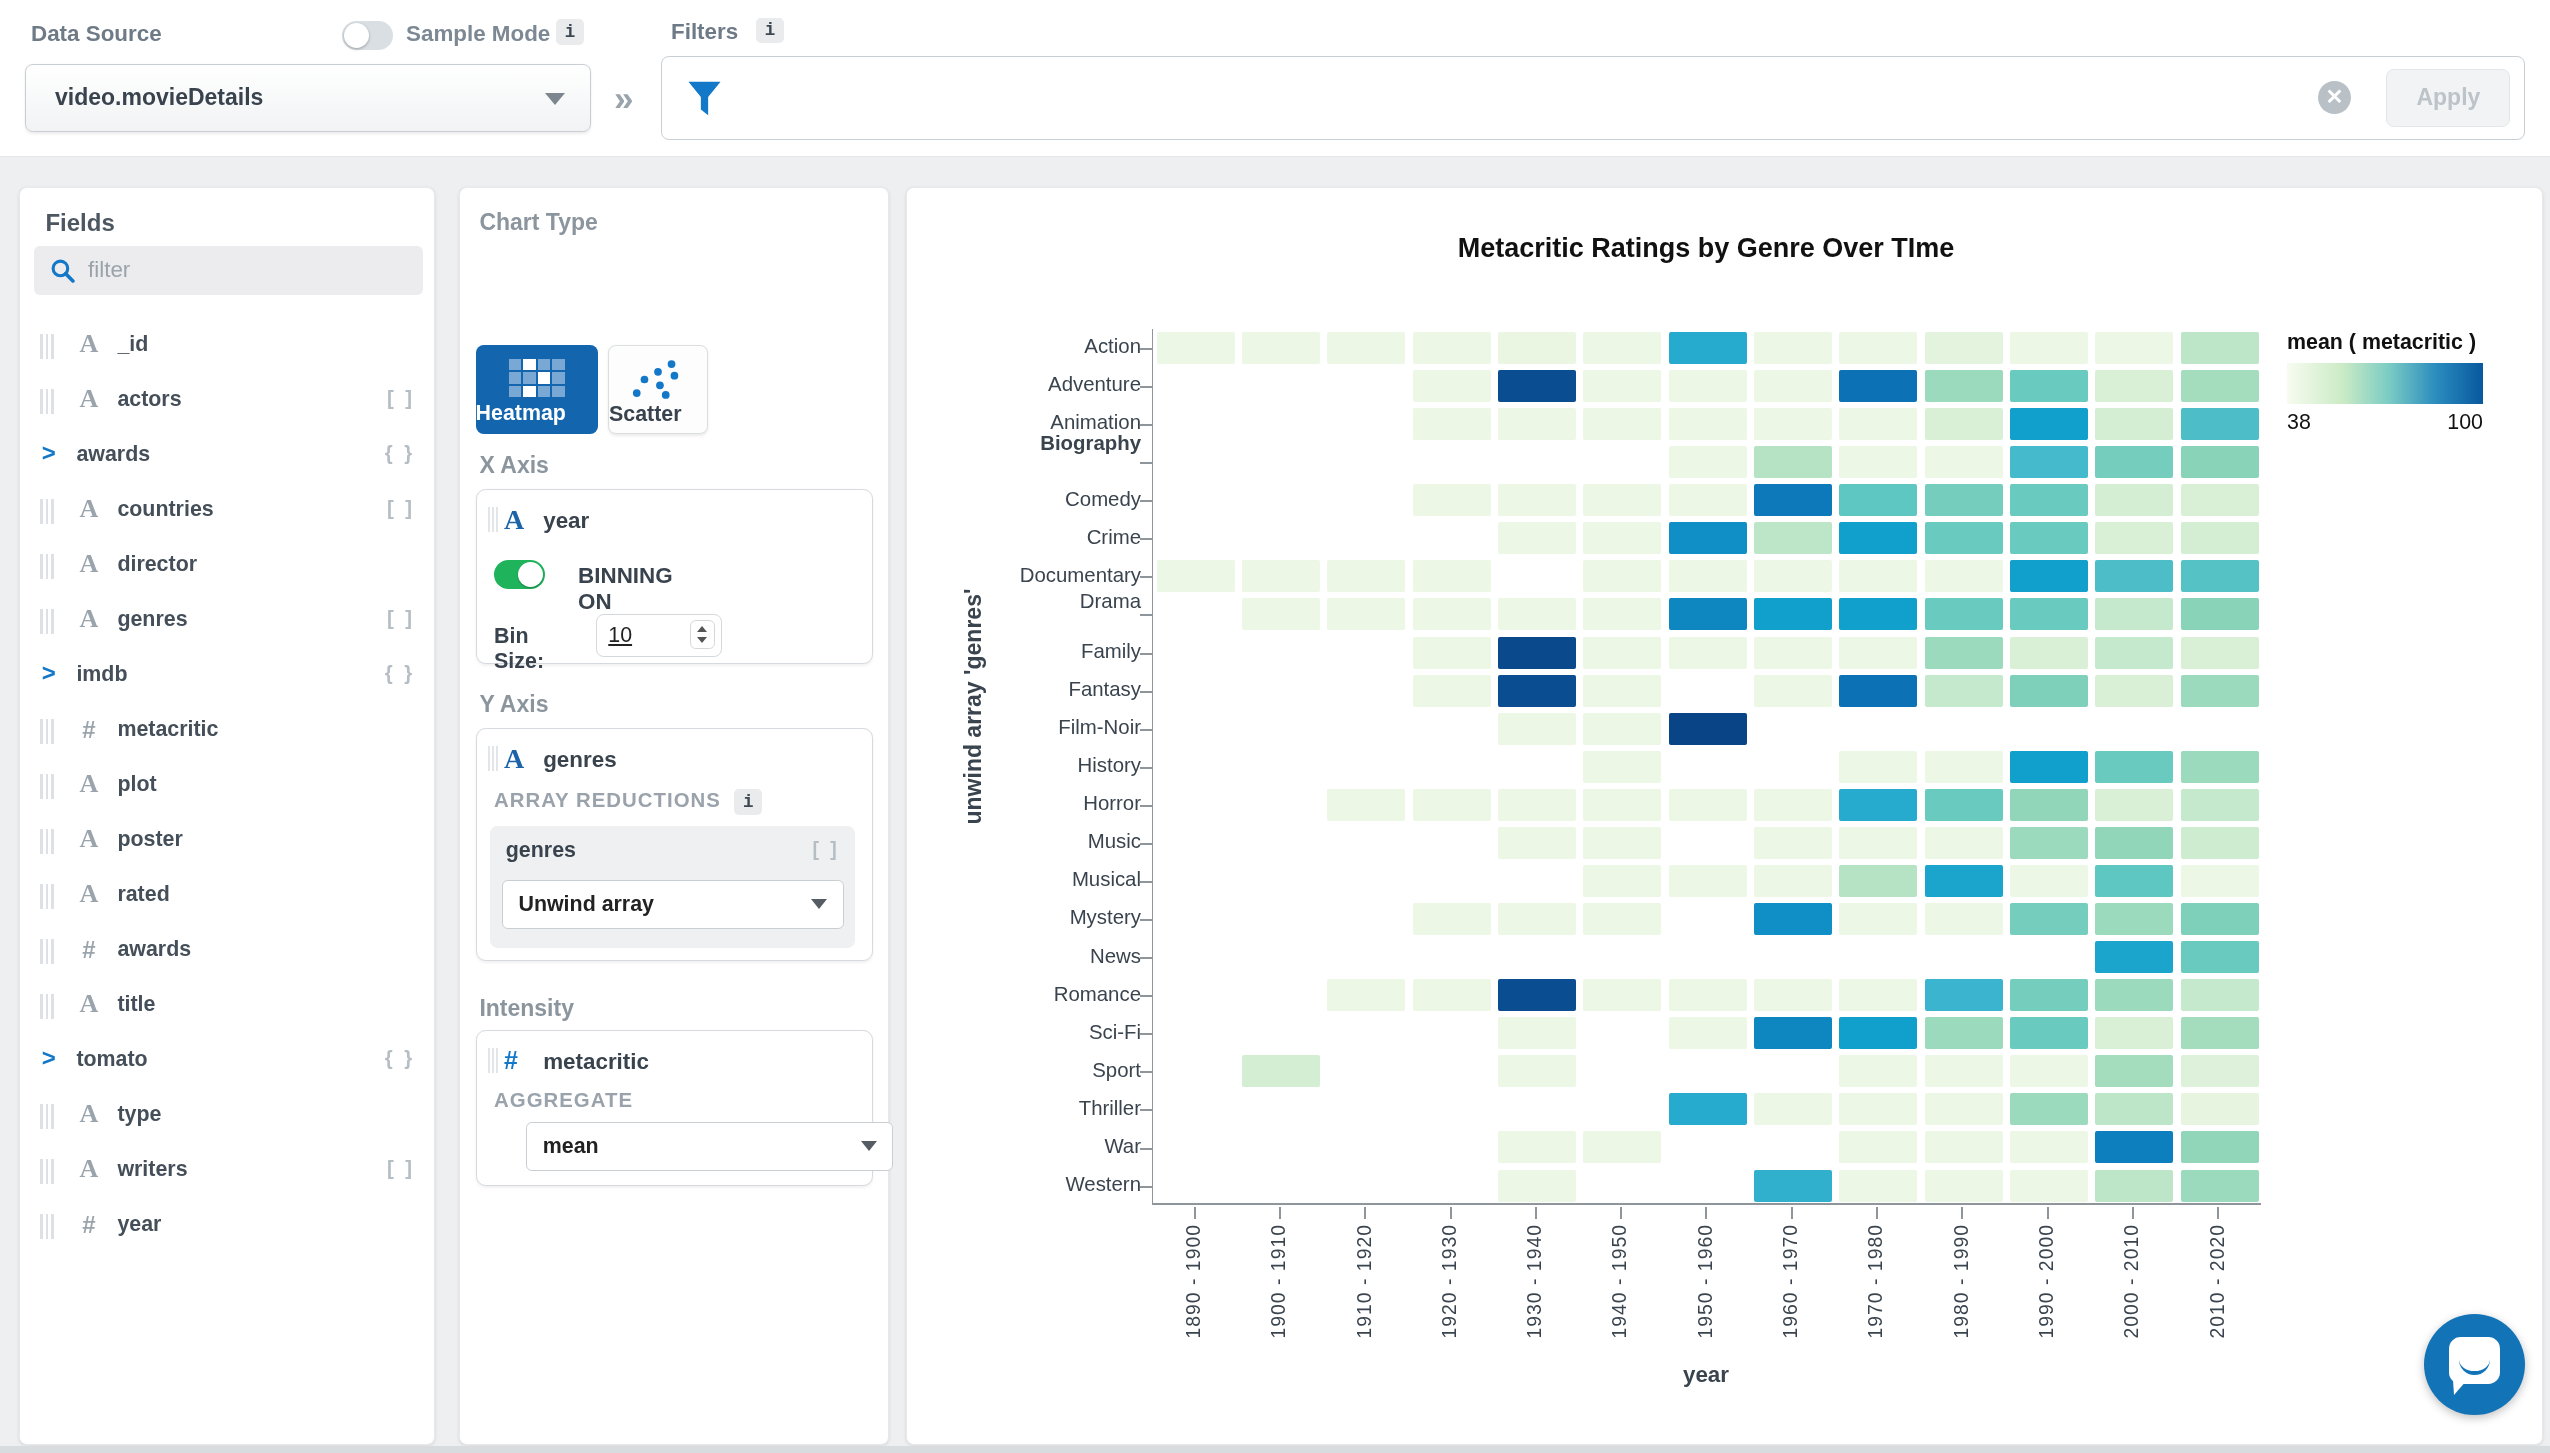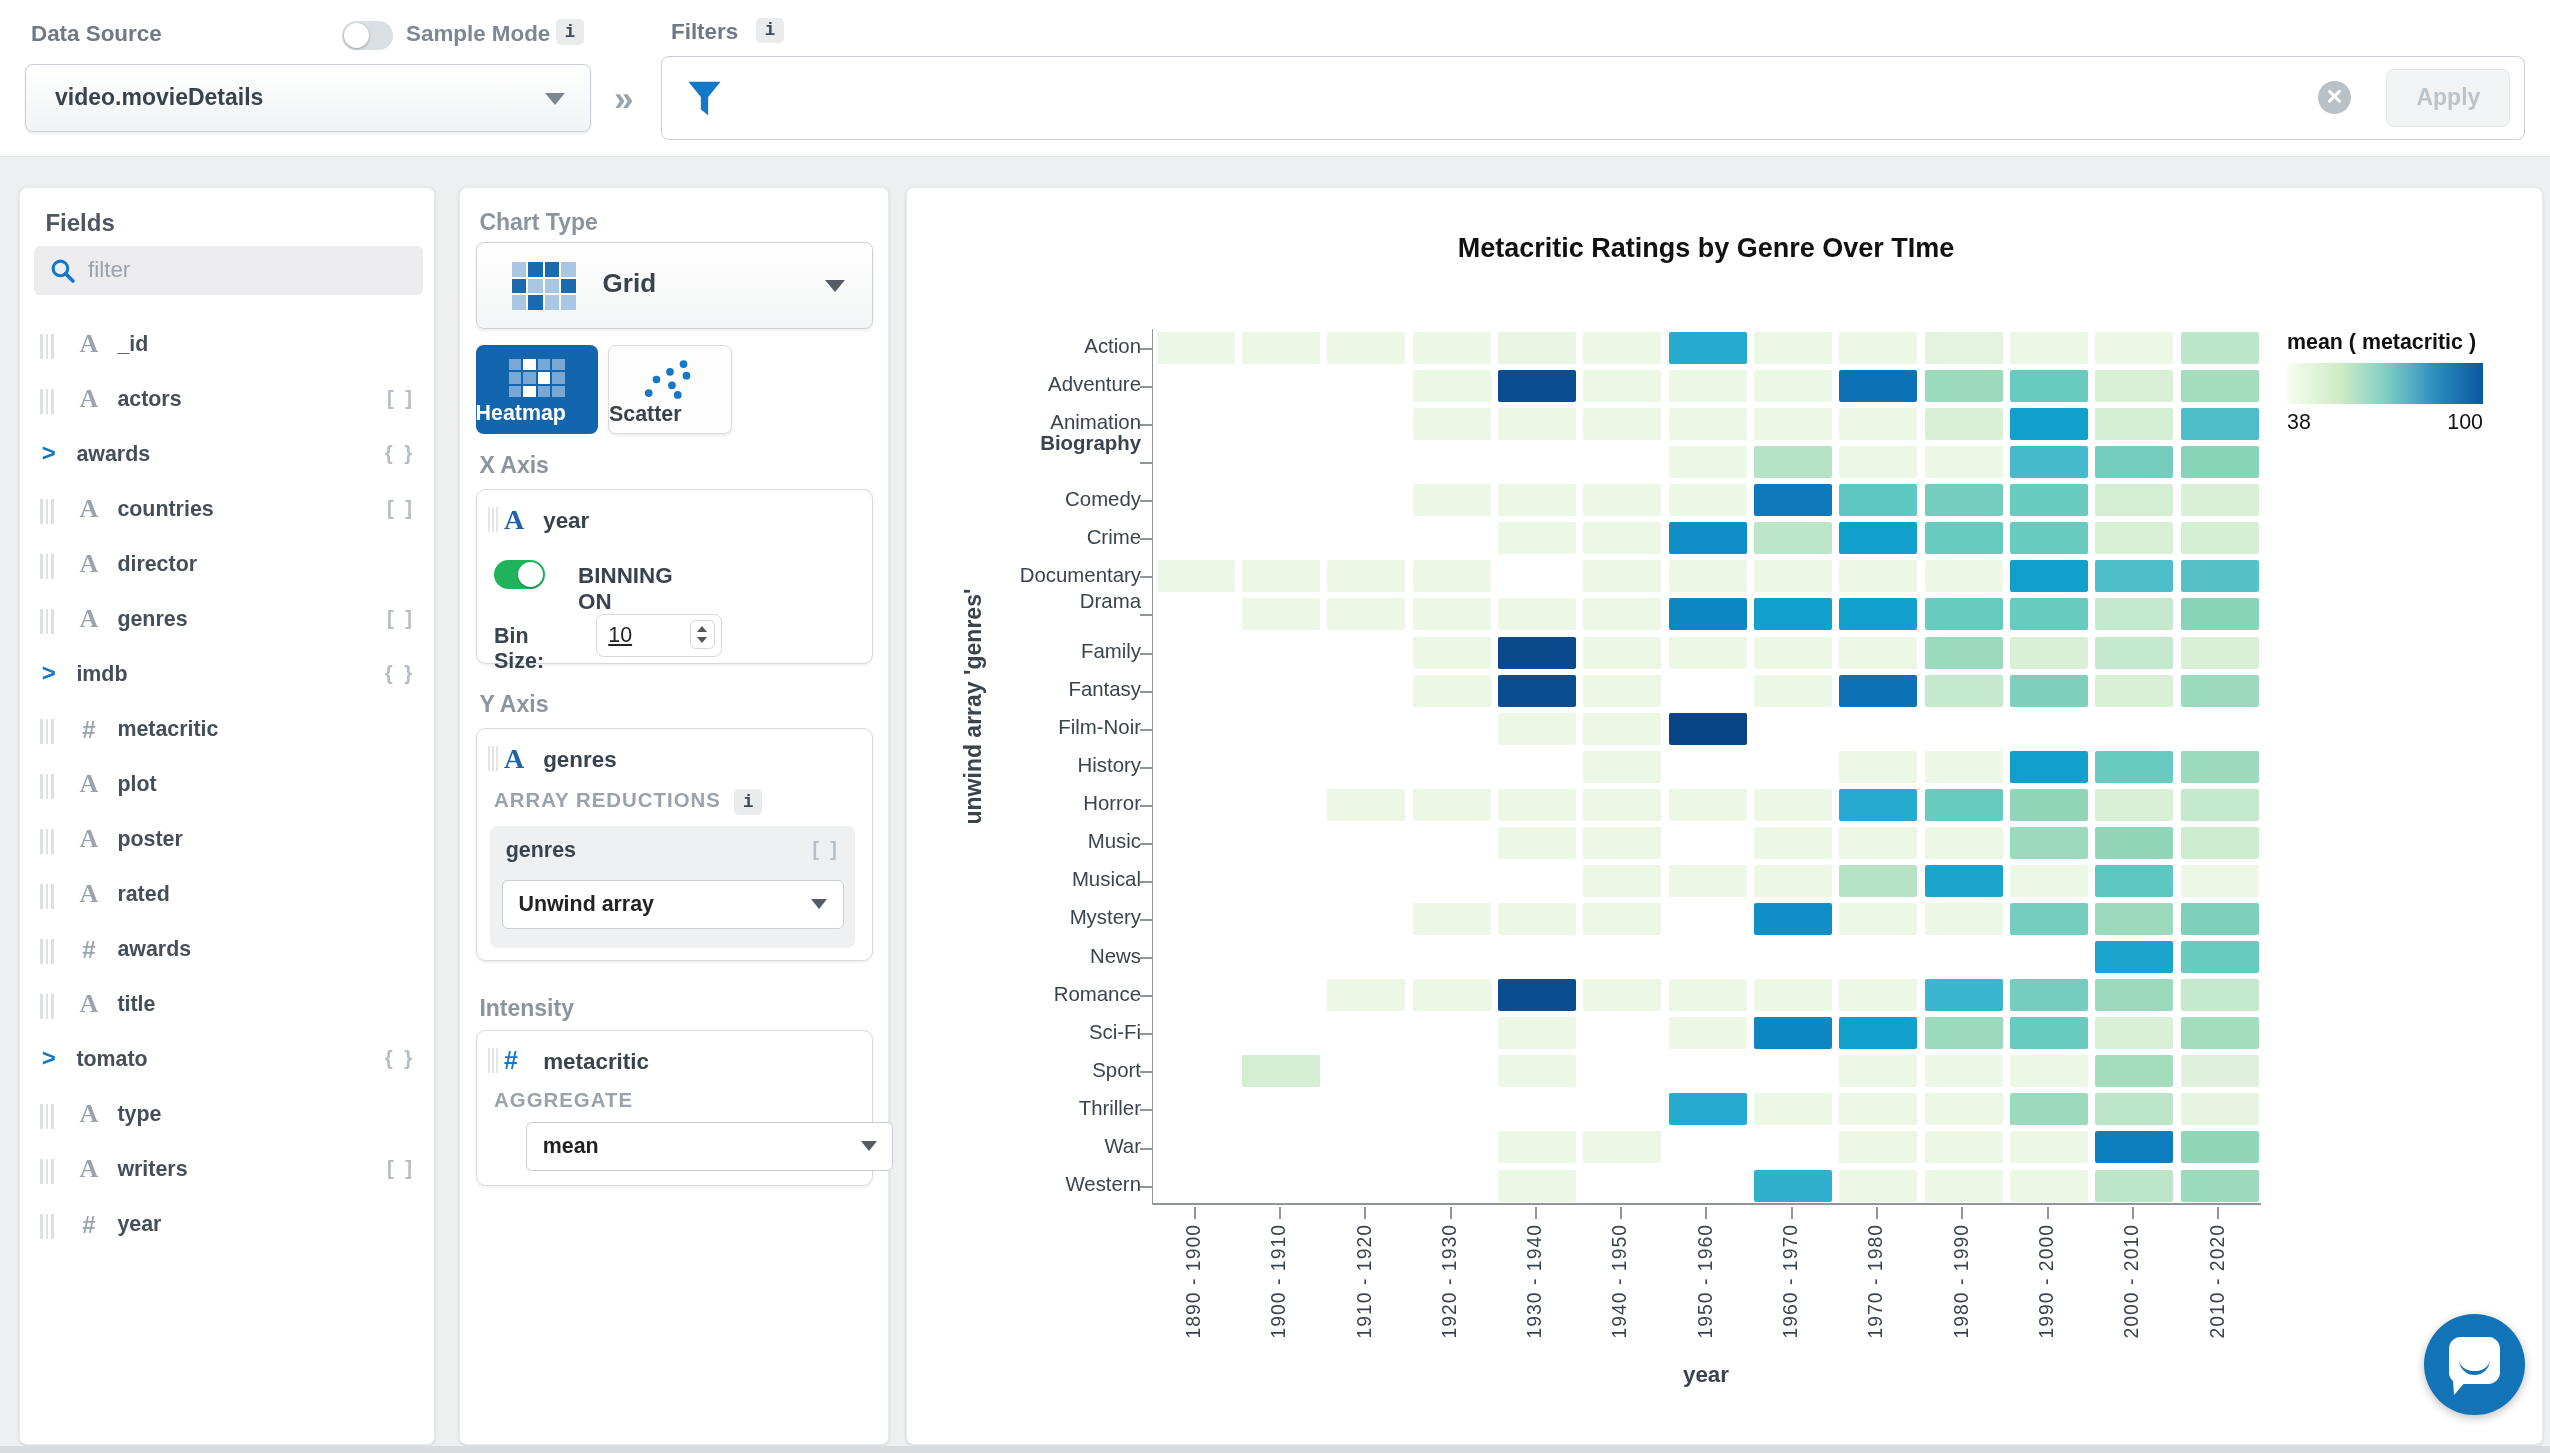--- a/index.html
+++ b/index.html
@@ -57,21 +57,21 @@
   .gicon { position:absolute; left:35px; top:19.4px; display:grid; grid-template-columns:repeat(4,14.6px); grid-auto-rows:14.6px; gap:1.9px; }
   .gicon i { display:block; }
   .gicon .d { background:#1b6ab0; } .gicon .l { background:#a9c6e2; }
   .grid-select .val { position:absolute; left:126px; top:25px; font-size:26px; font-weight:bold; color:#39434e; }
   .grid-select .caret-dn { right:27px; top:37px; border-top-color:#555c63; }
   .subtype { position:absolute; top:157px; height:89px; border-radius:7.8px; text-align:left; }
   .subtype .icon-wrap { margin-top:11.7px; height:39px; display:flex; justify-content:center; }
   .subtype .lbl { font-size:21.4px; font-weight:bold; margin-top:5.8px; }
   .st-heatmap { left:15.6px; width:122px; background:#1366ad; }
   .st-heatmap .lbl { color:#fff; }
-  .st-scatter { left:148px; width:124px; background:#fdfdfd; border:1.9px solid #dadedf; box-shadow:0 1.9px 2.9px rgba(0,0,0,.08); }
+  .st-scatter { left:148px; width:100px; background:#fdfdfd; border:1.9px solid #dadedf; box-shadow:0 1.9px 2.9px rgba(0,0,0,.08); }
   .st-scatter .lbl { color:#39434e; }
   .hicon { display:grid; grid-template-columns:repeat(4,12.6px); grid-auto-rows:11.7px; gap:1.9px; margin-top:1.9px; }
   .hicon .w { background:#fff; } .hicon .p { background:#7aa8d4; }
   .enc-card { position:absolute; left:15.6px; width:397px; background:#fff; border:1.9px solid #d6dade; border-radius:9.7px; box-shadow:0 1.9px 2.9px rgba(0,0,0,.06); }
   .enc-field { position:absolute; left:15.6px; top:13.6px; }
   .enc-field .handle { position:absolute; left:-3.9px; top:3.9px; display:flex; gap:1.9px; }
   .enc-field .handle i { display:block; width:1.9px; height:25px; background:#e2e6e9; }
   .enc-A { position:absolute; left:11.7px; top:0; font-family:"Liberation Serif",serif; font-weight:bold; font-size:28px; color:#1c63a8; }
   .enc-hash { position:absolute; left:11.7px; top:1.9px; font-weight:bold; font-size:25px; color:#1478c8; }
   .enc-fname { position:absolute; left:51px; top:4.9px; font-size:22.4px; font-weight:bold; color:#39434e; }
@@ -296,38 +296,20 @@
         </span>
         <span class="ficon num">#</span>
         <span class="fname">year</span>
       </div>
     </div>
 </div>
 
 <div class="card card-encode">
   <div class="sec-h" style="top:21.4px">Chart Type</div>
 
-  <div class="grid-select">
-    <div class="gicon">
-      <i class="l"></i>
-        <i class="d"></i>
-        <i class="d"></i>
-        <i class="l"></i>
-      <i class="d"></i>
-        <i class="l"></i>
-        <i class="l"></i>
-        <i class="d"></i>
-      <i class="l"></i>
-        <i class="d"></i>
-        <i class="l"></i>
-        <i class="l"></i>
-    </div>
-    <div class="val">Grid</div>
-    <div class="caret-dn"></div>
-  </div>
 
   <div class="subtype st-heatmap">
     <div class="icon-wrap">
         <div class="hicon">
       <i class="p"></i>
           <i class="w"></i>
           <i class="p"></i>
           <i class="p"></i>
       <i class="p"></i>
           <i class="p"></i>

